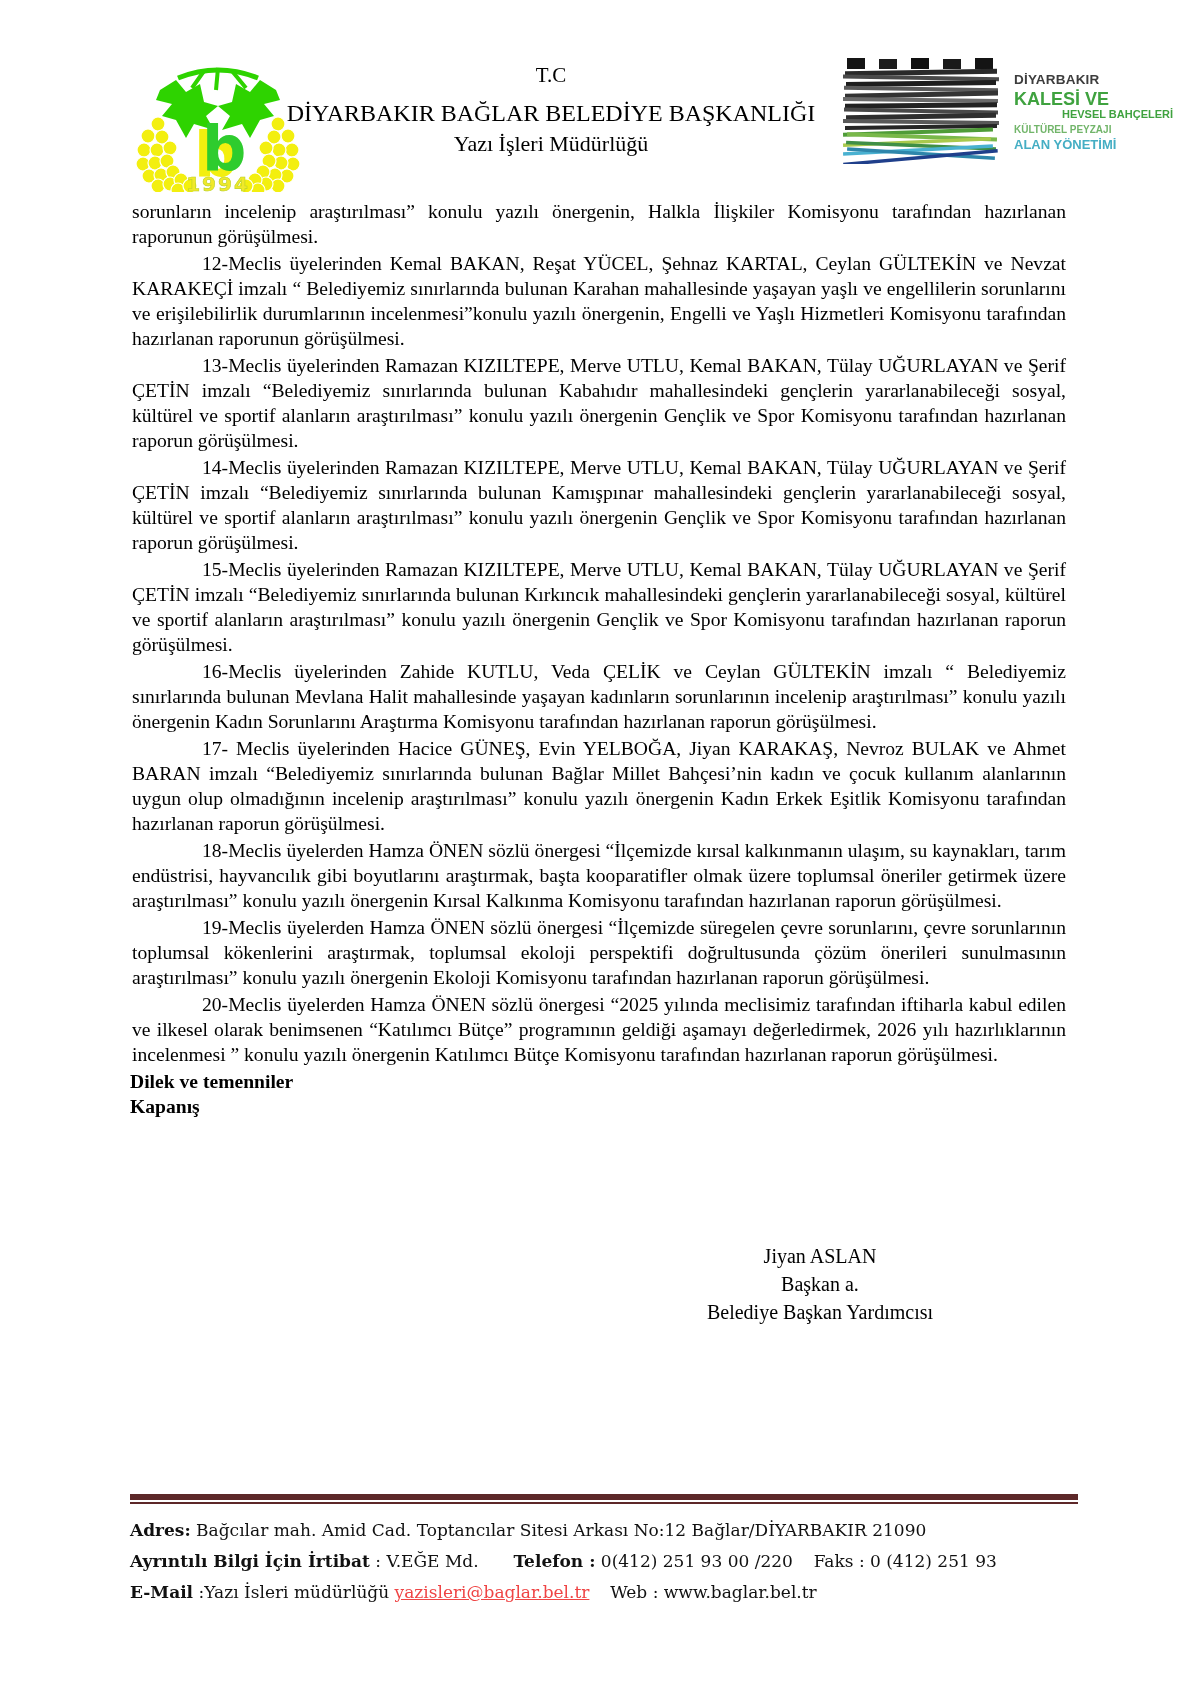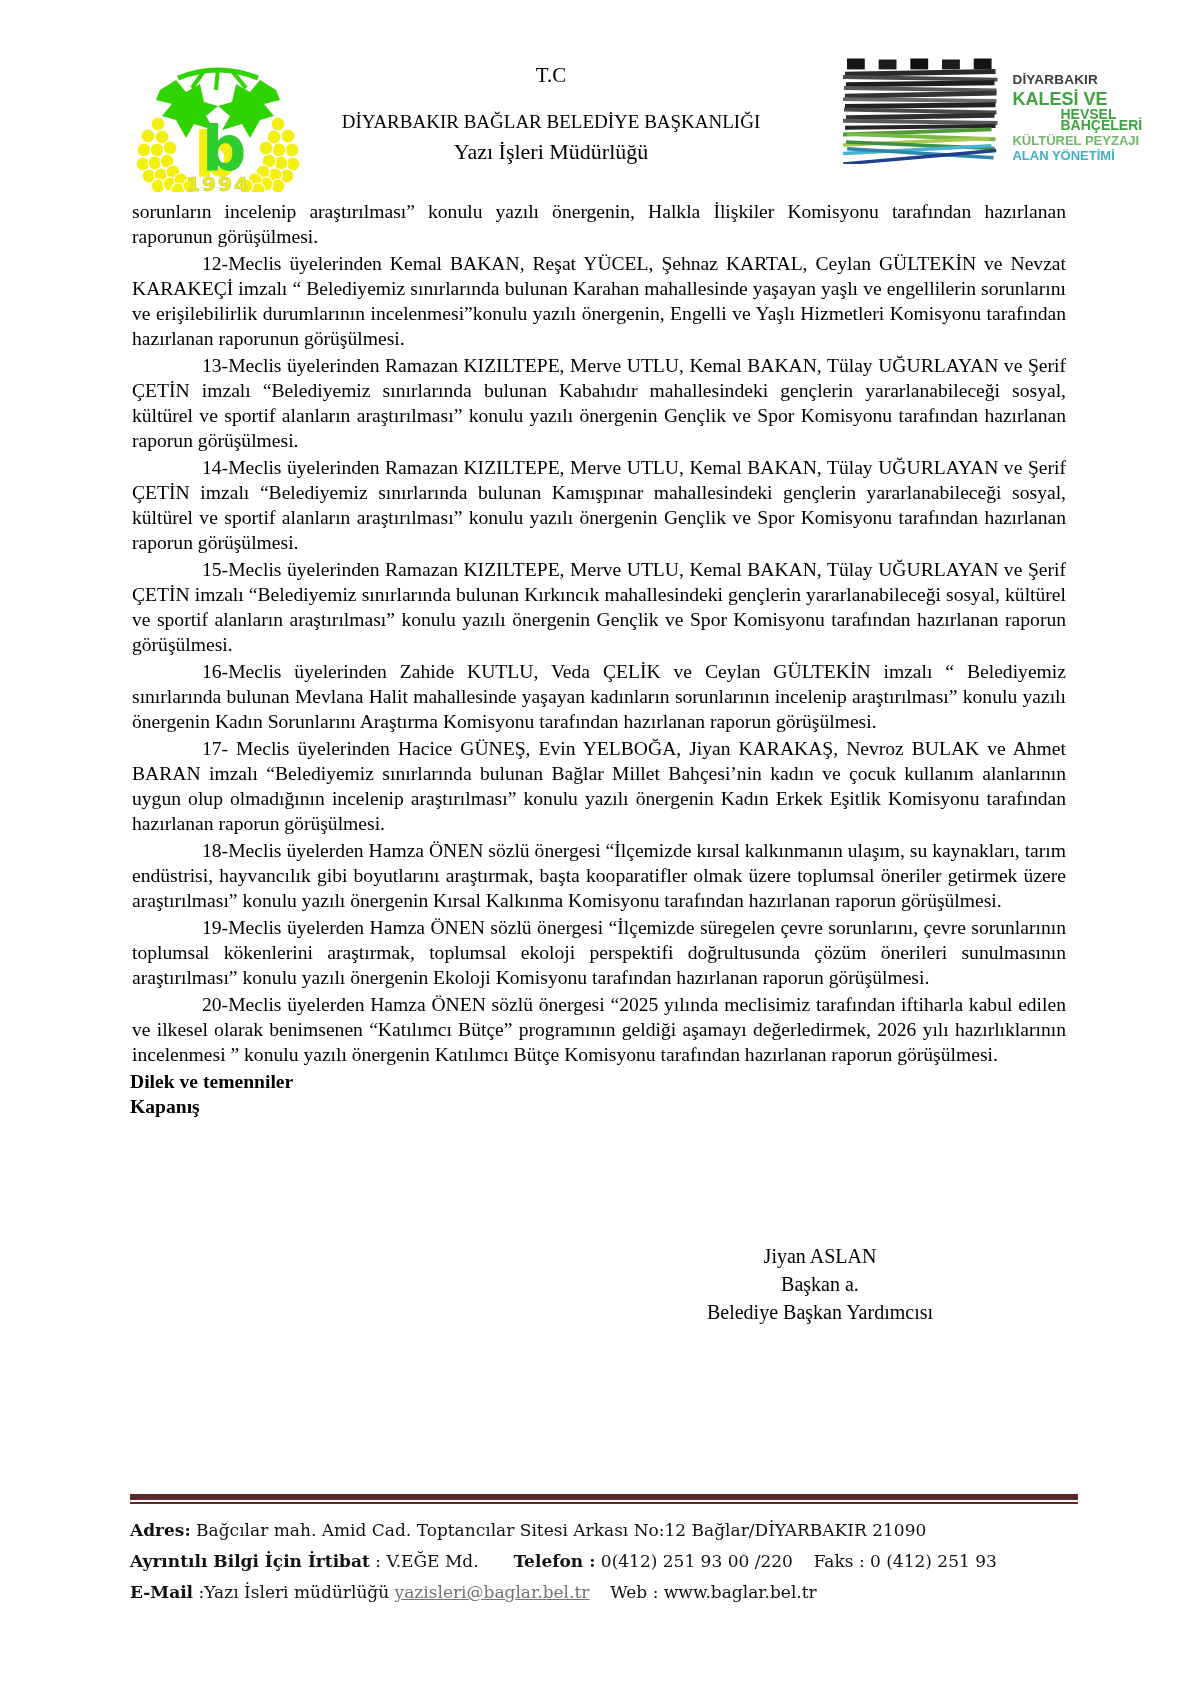--- a/index.html
+++ b/index.html
@@ -5,28 +5,28 @@
   html,body{margin:0;padding:0;background:#888;}
   .page{
     position:relative;width:1200px;height:1697px;background:#ffffff;
     margin:0 auto;font-family:"Liberation Serif",serif;color:#000;overflow:hidden;
   }
   
   .letterhead{position:absolute;top:0;left:0;width:1200px;height:196px;}
   .logo-left{position:absolute;top:58px;left:134px;}
   .head-center{position:absolute;top:62px;left:176px;width:750px;text-align:center;}
   .head-tc{font-size:21px;line-height:26px;}
-  .head-title{font-size:19px;line-height:31px;margin-top:18px;}
+  .head-title{font-size:24px;line-height:31px;margin-top:10px;}
   .head-subtitle{font-size:22px;line-height:28px;margin-top:1px;}
   .logo-right{position:absolute;top:58px;left:843px;display:flex;align-items:flex-start;gap:11px;}
   .kalesi-text{padding-top:14px;font-family:"Liberation Sans",sans-serif;font-weight:bold;}
   .kt-1{font-size:13.5px;letter-spacing:.2px;color:#3d3d3d;line-height:15px;}
   .kt-2{font-size:18px;color:#3fa23f;line-height:20px;margin-top:2px;}
-  .kt-3{font-size:14px;color:#3fa23f;line-height:11px;padding-left:48px;}
-  .kt-4{font-size:13px;color:#72b56a;line-height:13px;margin-top:3px;}
+  .kt-3{font-size:11px;color:#3fa23f;line-height:11px;padding-left:48px;}
+  .kt-4{font-size:10px;color:#72b56a;line-height:13px;margin-top:3px;}
   .kt-5{font-size:13px;color:#45aec4;line-height:14px;margin-top:2px;}
   
   .body-text{
     position:absolute;top:197px;left:130px;width:938px;
     font-size:19.6px;line-height:25px;text-align:justify;
   }
   .para{margin:2px;text-indent:70px;}
   .para.no-indent{text-indent:0;}
   .para-num{font-weight:normal;}
   .closing-line{font-weight:bold;margin:0;}
@@ -39,21 +39,21 @@
   .doc-footer{
     position:absolute;top:1494px;left:130px;width:948px;
     font-family:"DejaVu Serif",serif;font-size:17px;color:#111;
   }
   .rule-thick{height:6px;background:#5d2829;}
   .rule-thin{height:2px;background:#5d2829;margin-top:2px;}
   .footer-lines{margin-top:11px;line-height:31px;}
   .f-label{font-weight:bold;}
   .gap-s{display:inline-block;width:10px;}
   .gap-m{display:inline-block;width:24px;}
-  .email-link{color:#737373;text-decoration:underline;cursor:pointer;}
+  .email-link{color:#ef4444;text-decoration:underline;cursor:pointer;}
 </style>
 </head>
 <body>
 
 <div class="page">
 
   <header class="letterhead">
 
     <div class="logo-left">
       <svg width="168" height="134" viewBox="0 0 168 134">

